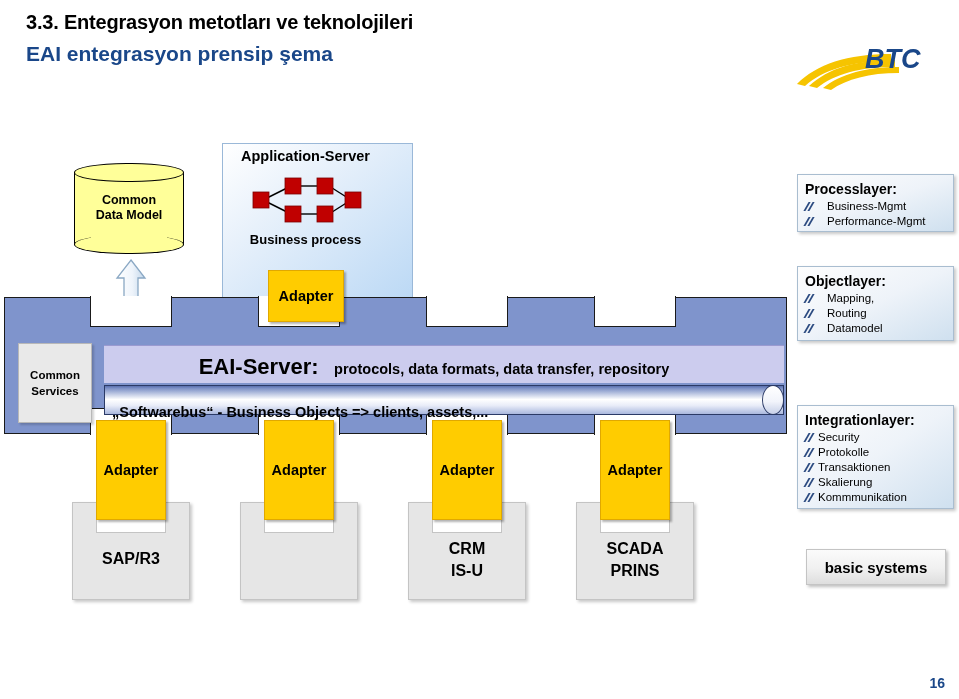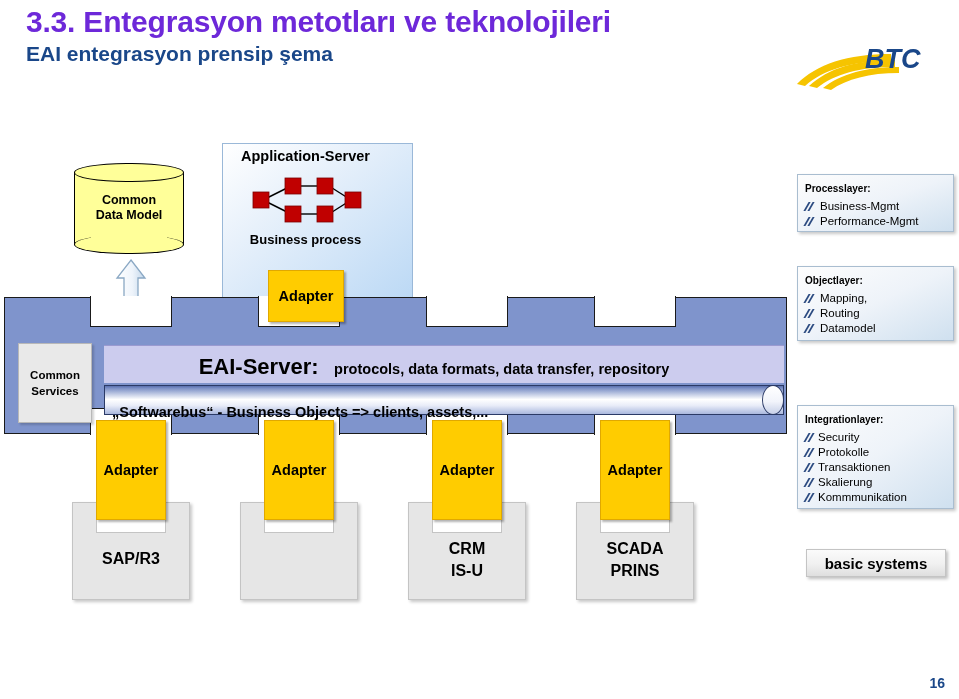--- a/index.html
+++ b/index.html
@@ -21,23 +21,23 @@
   }
 
   
   #title-block {
     position: absolute;
     left: 26px;
     top: 4px;
     width: 740px;
   }
   #title-main {
-    font-size: 30px;
-    font-weight: bold;
-    color: #6d28d9;
+    font-size: 20px;
+    font-weight: bold;
+    color: #000000;
     line-height: 36px;
     letter-spacing: -0.2px;
     white-space: nowrap;
   }
   #title-sub {
     font-size: 21px;
     font-weight: bold;
     color: #1a4789;
     line-height: 26px;
     margin-top: 1px;
@@ -345,38 +345,38 @@
   
   .layer-box {
     position: absolute;
     background: linear-gradient(to bottom right, #fdfdfd 0%, #eef3f9 50%, #cfe0ef 100%);
     border: 1px solid #a9bdd0;
     box-shadow: 2px 2px 3px rgba(0,0,0,0.22);
     box-sizing: border-box;
     padding: 5px 7px 6px 7px;
   }
   .layer-box .lb-title {
-    font-size: 10px;
+    font-size: 14px;
     font-weight: bold;
     color: #000;
     line-height: 18px;
     margin-bottom: 1px;
   }
   .layer-box ul {
     margin: 0;
     padding: 0;
     list-style: none;
   }
   .layer-box li {
     font-size: 11.5px;
     color: #000;
     line-height: 15px;
     display: flex;
     align-items: center;
-    gap: 4px;
+    gap: 11px;
     white-space: nowrap;
   }
   .bullet-slash {
     display: inline-block;
     width: 11px;
     height: 9px;
     flex: 0 0 11px;
     position: relative;
   }
   .bullet-slash i {
@@ -394,21 +394,21 @@
   #layer-object  { left: 797px; top: 266px; width: 157px; height: 75px; }
   #layer-integration { left: 797px; top: 405px; width: 157px; height: 104px; }
   #layer-integration li { font-size: 11.5px; gap: 2px; }
 
   
   #basic-systems {
     position: absolute;
     left: 806px;
     top: 549px;
     width: 140px;
-    height: 28px;
+    height: 36px;
     background: linear-gradient(to bottom, #fbfbfb 0%, #f0f0f0 55%, #dedede 100%);
     border: 1px solid #c4c4c4;
     box-shadow: 2px 2px 3px rgba(0,0,0,0.25);
     box-sizing: border-box;
     display: flex;
     align-items: center;
     justify-content: center;
     font-size: 15px;
     font-weight: bold;
     color: #000;

